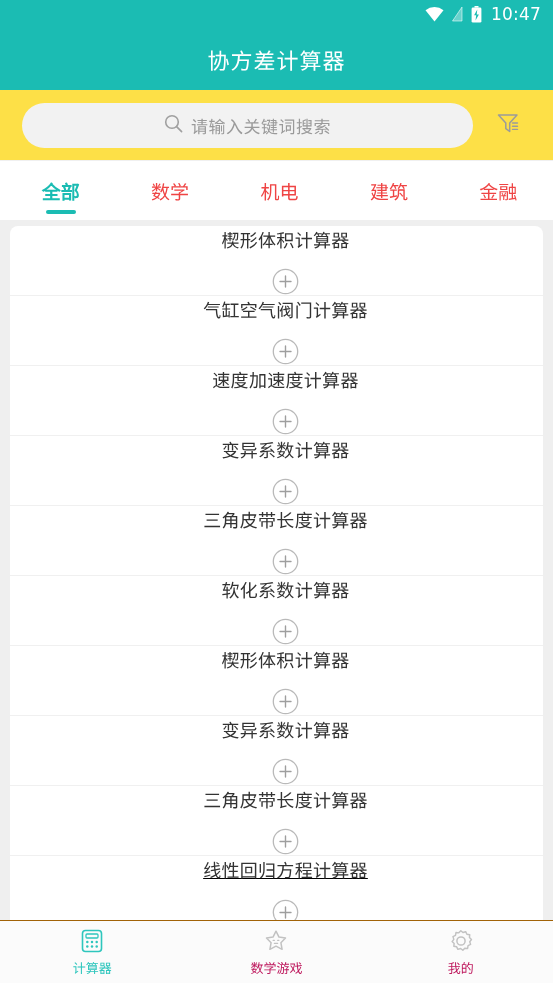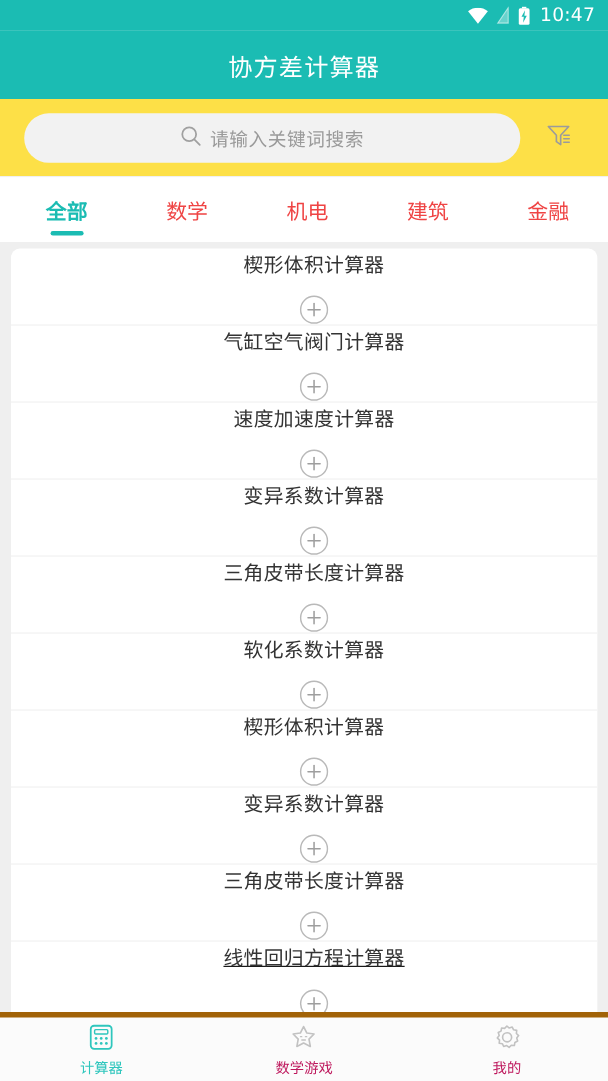--- a/index.html
+++ b/index.html
@@ -152,21 +152,21 @@
     display: flex;
     align-items: center;
     justify-content: center;
     flex: 0 0 auto;
   }
 
   
   .bottomnav {
     height: 63px;
     background: #fbfbfb;
-    border-top: 5px solid #a16207;
+    border-top: 1px solid #a16207;
     display: flex;
   }
   .navitem {
     flex: 1;
     display: flex;
     flex-direction: column;
     align-items: center;
     justify-content: center;
     gap: 4px;
     color: #be185d;

